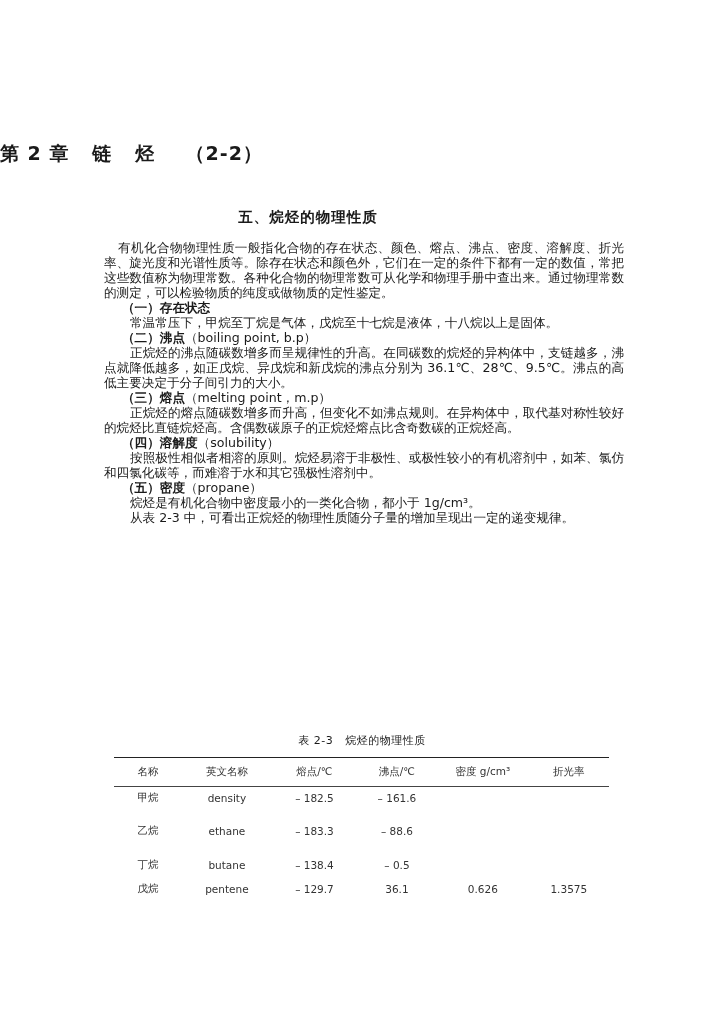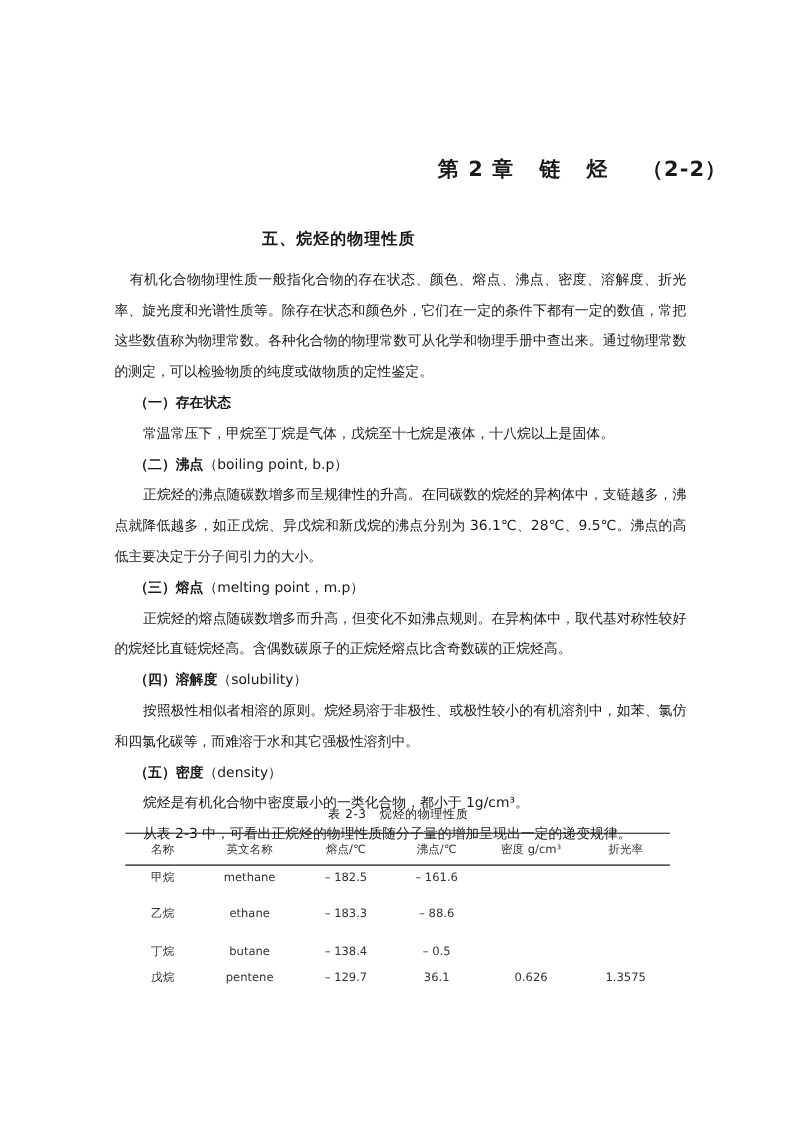--- a/index.html
+++ b/index.html
@@ -1,22 +1,22 @@
 <!DOCTYPE html>
 <html><head>
 <meta charset="utf-8">
 <style>
   html, body { margin:0; padding:0; background:#ffffff; }
   body { width:724px; height:1024px; position:relative; overflow:hidden;
          font-family:"DejaVu Sans", "Liberation Sans", sans-serif; color:#1a1a1a; }
-  .chapter-title { position:absolute; top:141px; left:0; width:661px; text-align:right;
+  .chapter-title { position:absolute; top:141px; left:0; width:661px; text-align:left;
          font-size:19px; font-weight:bold; letter-spacing:1px; white-space:pre; }
   .section-title { position:absolute; top:208px; left:0; width:616px; text-align:center;
          font-size:14.5px; font-weight:bold; letter-spacing:1px; }
-  .body-text { position:absolute; left:104px; width:520px; font-size:12.6px; line-height:28px; }
+  .body-text { position:absolute; left:104px; width:520px; font-size:12.6px; line-height:15px; }
   .p { margin:0; text-align:justify; text-align-last:left; }
   .indent { text-indent:26px; }
   .indent-small { text-indent:14px; }
   .heading { margin:0; padding-left:18px; }
   .heading .hb { font-weight:bold; }
   .heading .he { font-weight:normal; }
   .table-caption { position:absolute; top:733px; left:0; width:724px; text-align:center;
          font-size:11px; font-weight:normal; letter-spacing:0.5px; white-space:pre; }
   .table-wrap { position:absolute; top:757px; left:114px; width:495px; }
   table { border-collapse:collapse; width:495px; font-size:10.5px; color:#333; }
@@ -40,21 +40,21 @@
 
   <p class="heading"><span class="hb">（二）沸点</span><span class="he">（boiling point, b.p）</span></p>
   <p class="p indent">正烷烃的沸点随碳数增多而呈规律性的升高。在同碳数的烷烃的异构体中，支链越多，沸点就降低越多，如正戊烷、异戊烷和新戊烷的沸点分别为 36.1℃、28℃、9.5℃。沸点的高低主要决定于分子间引力的大小。</p>
 
   <p class="heading"><span class="hb">（三）熔点</span><span class="he">（melting point，m.p）</span></p>
   <p class="p indent">正烷烃的熔点随碳数增多而升高，但变化不如沸点规则。在异构体中，取代基对称性较好的烷烃比直链烷烃高。含偶数碳原子的正烷烃熔点比含奇数碳的正烷烃高。</p>
 
   <p class="heading"><span class="hb">（四）溶解度</span><span class="he">（solubility）</span></p>
   <p class="p indent">按照极性相似者相溶的原则。烷烃易溶于非极性、或极性较小的有机溶剂中，如苯、氯仿和四氯化碳等，而难溶于水和其它强极性溶剂中。</p>
 
-  <p class="heading"><span class="hb">（五）密度</span><span class="he">（density）</span></p>
+  <p class="heading"><span class="hb">（五）密度</span><span class="he">（propane）</span></p>
   <p class="p indent">烷烃是有机化合物中密度最小的一类化合物，都小于 1g/cm³。</p>
   <p class="p indent">从表 2-3 中，可看出正烷烃的物理性质随分子量的增加呈现出一定的递变规律。</p>
 </div>
 
 <div class="table-caption">表 2-3   烷烃的物理性质</div>
 
 <div class="table-wrap">
   <table>
     <thead>
       <tr>
@@ -62,21 +62,21 @@
         <th class="c2">英文名称</th>
         <th class="c3">熔点/℃</th>
         <th class="c4">沸点/℃</th>
         <th class="c5">密度 g/cm³</th>
         <th class="c6">折光率</th>
       </tr>
     </thead>
     <tbody>
       <tr style="height:22px;">
         <td>甲烷</td>
-        <td>methane</td>
+        <td>density</td>
         <td>– 182.5</td>
         <td>– 161.6</td>
         <td></td>
         <td></td>
       </tr>
       <tr style="height:44px;">
         <td>乙烷</td>
         <td>ethane</td>
         <td>– 183.3</td>
         <td>– 88.6</td>

